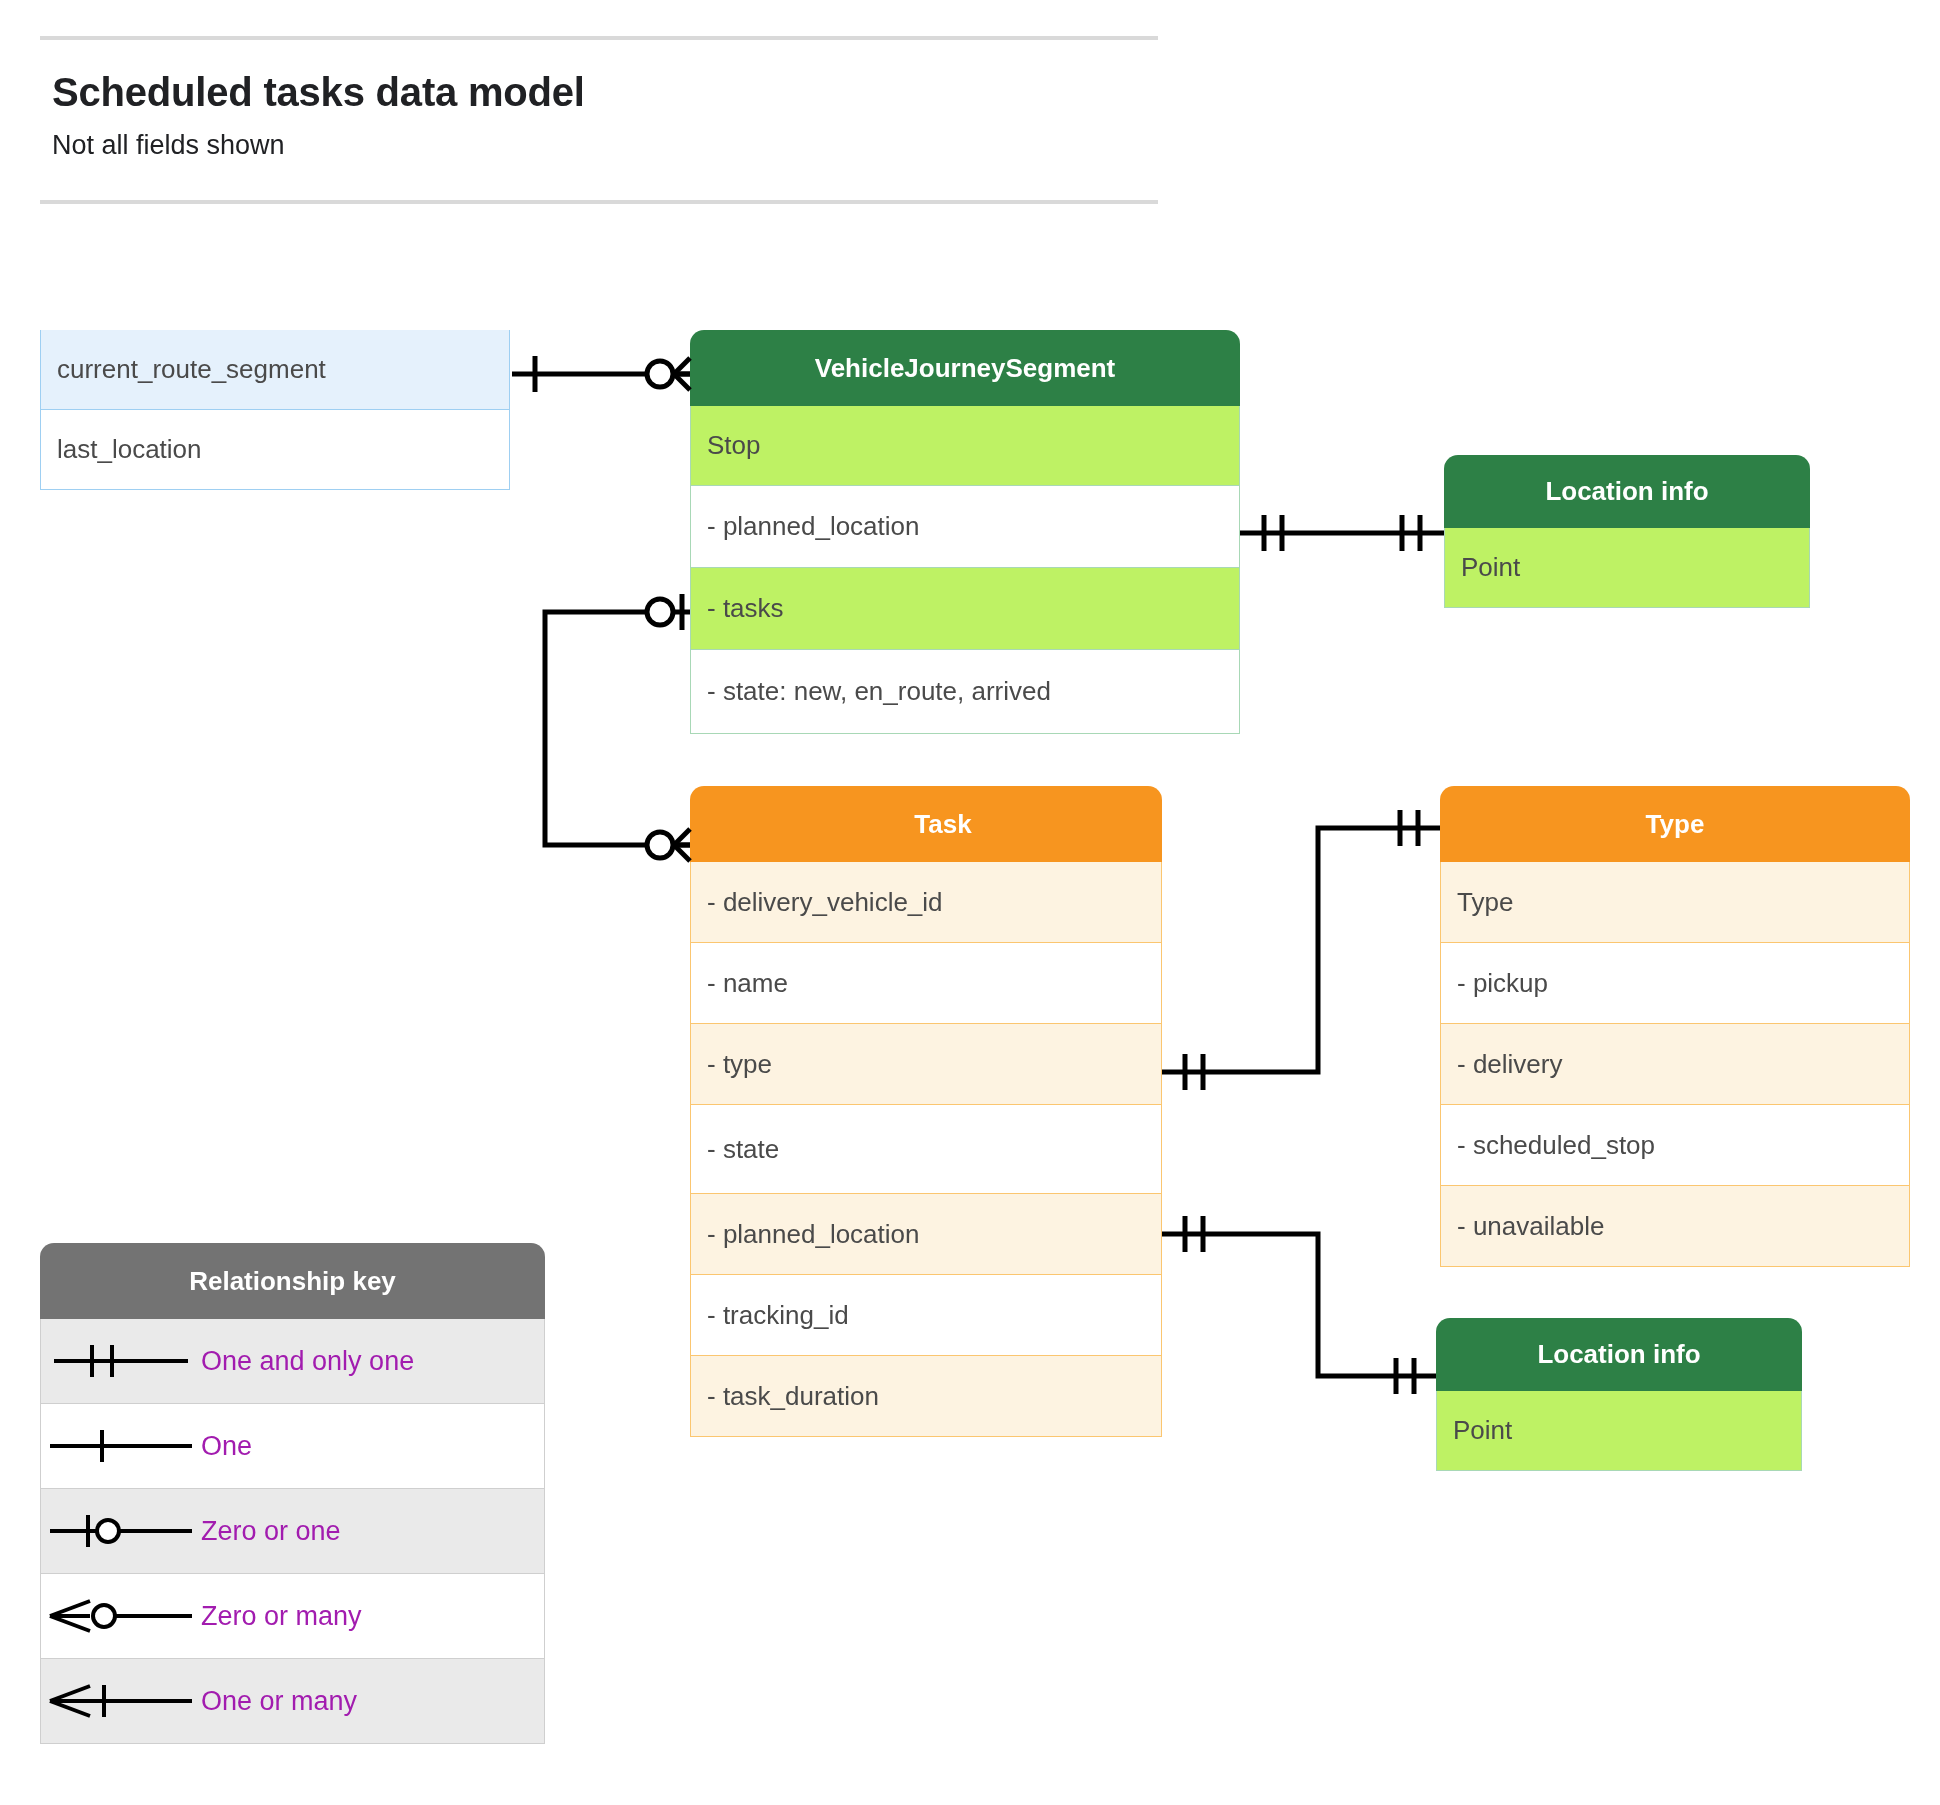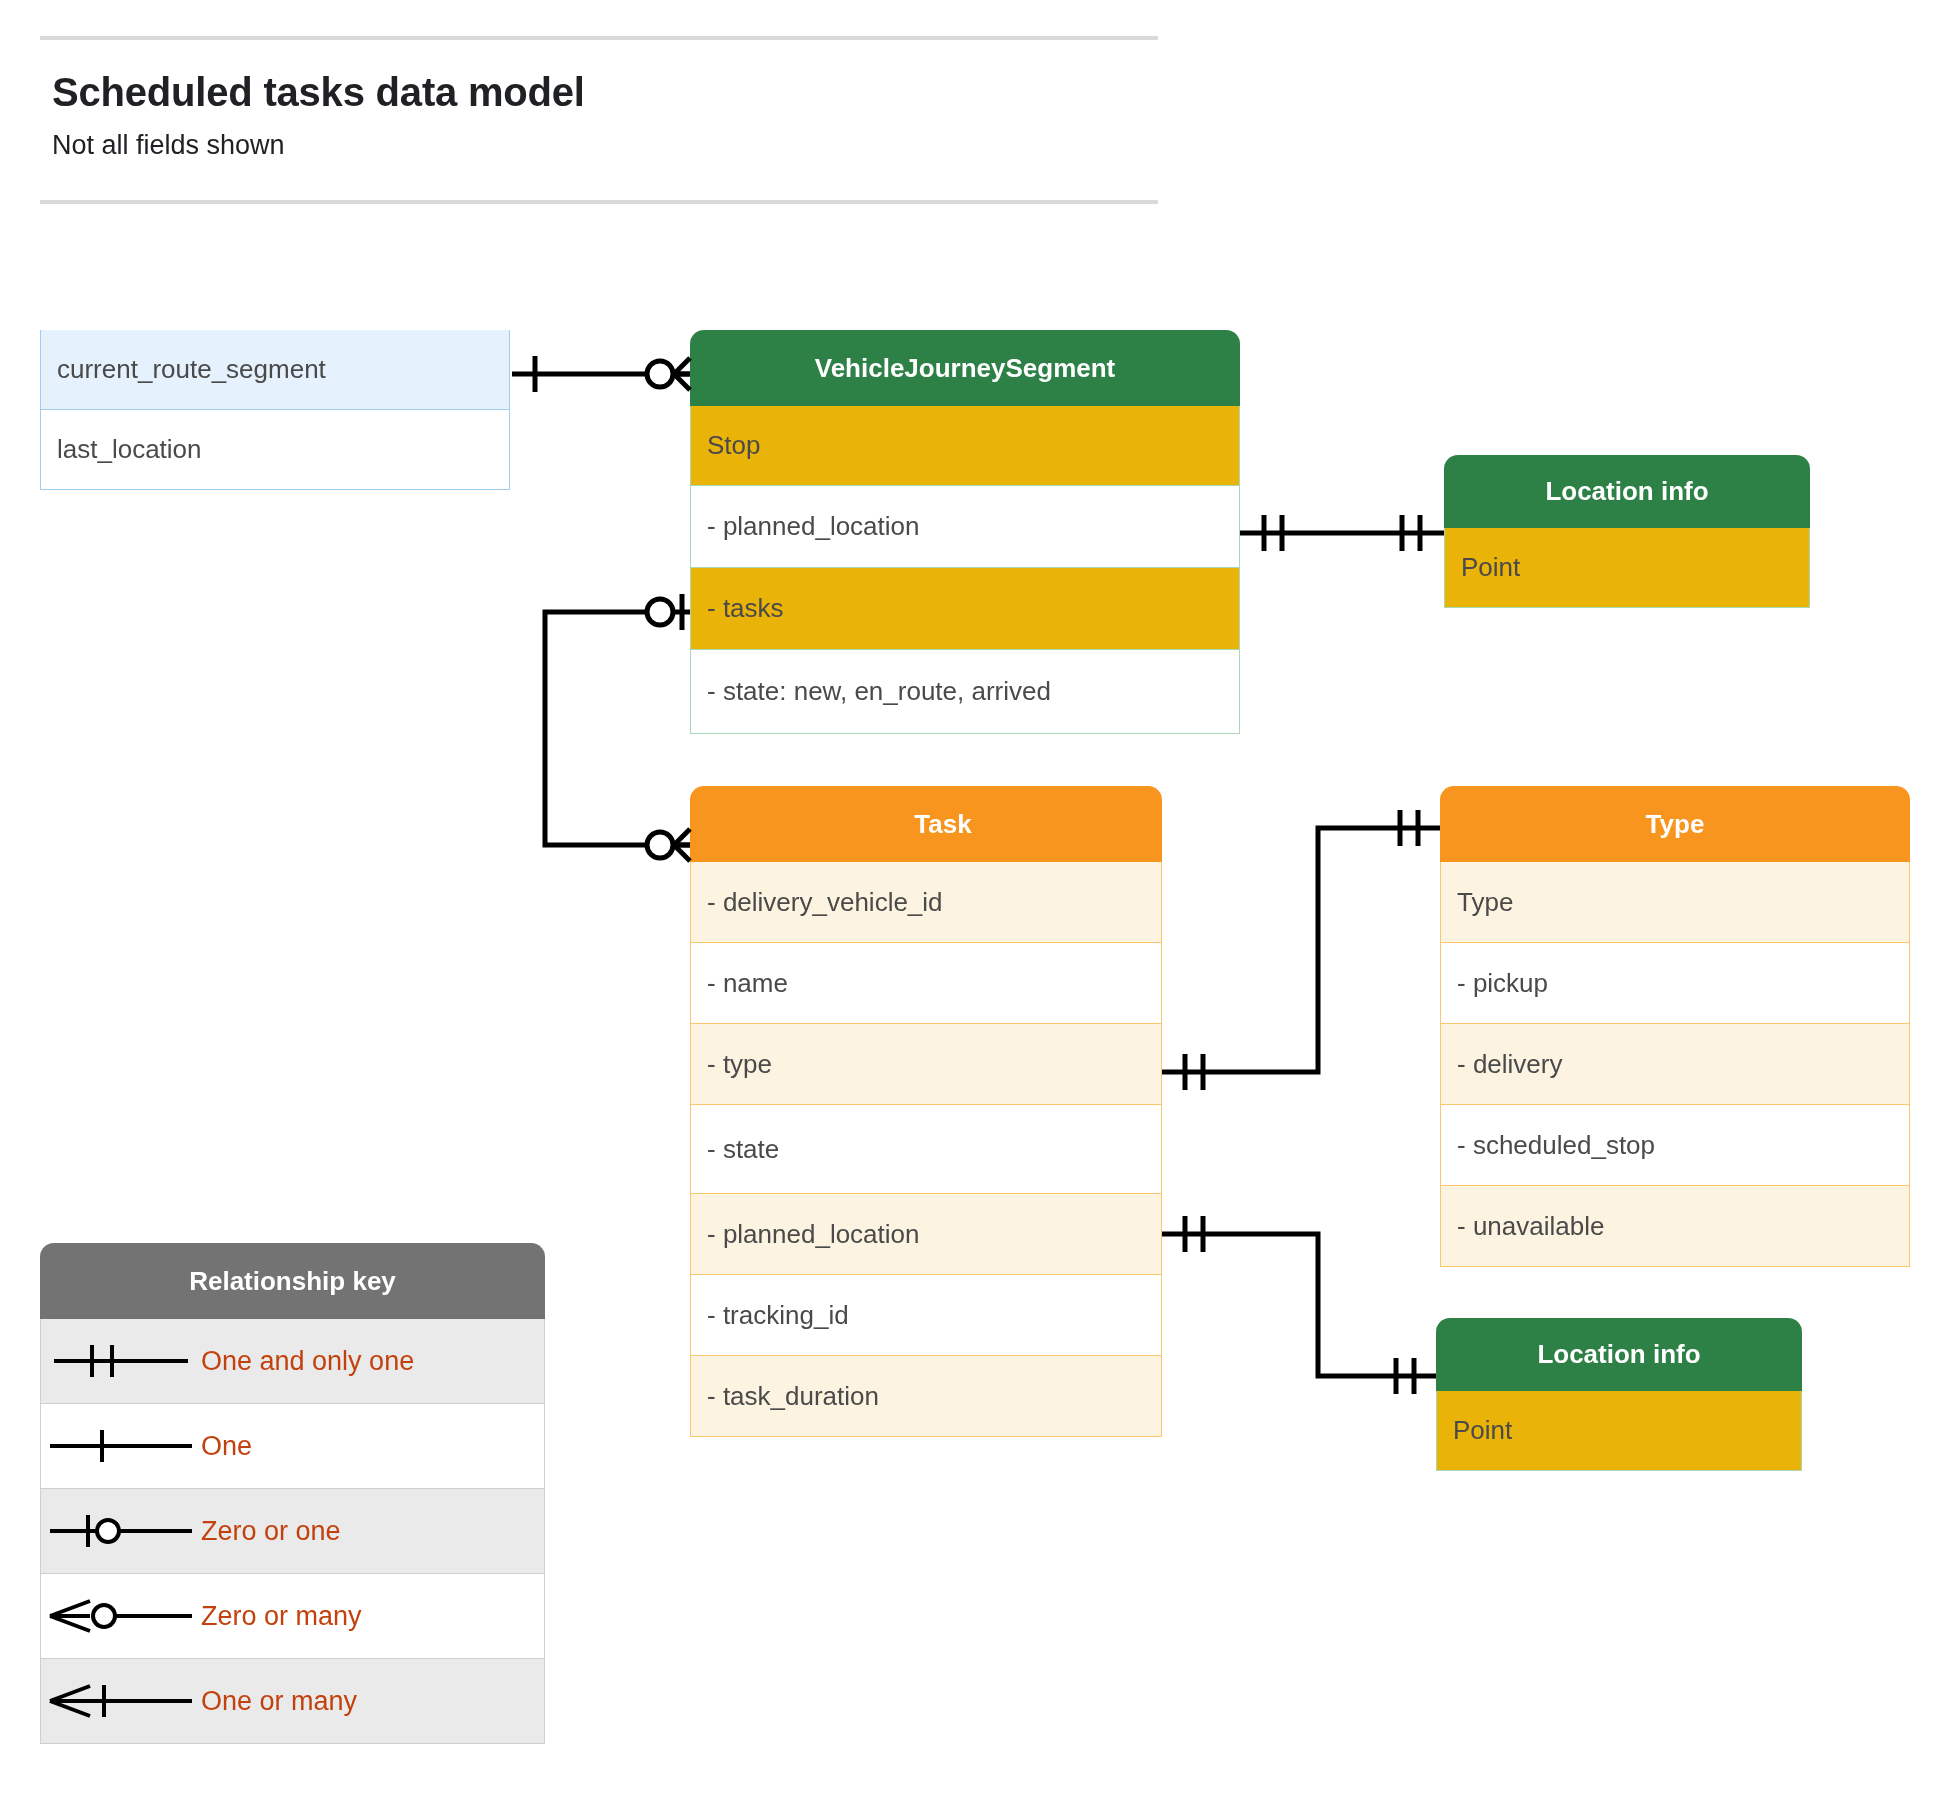--- a/index.html
+++ b/index.html
@@ -87,21 +87,21 @@
   }
   .e-blue .entity-row.alt { background: #e5f1fc; }
 
   
   .e-green .entity-header { background: #2d8046; }
   .e-green .entity-row {
     border: 1px solid #a8d8b6;
     border-top: none;
     background: #ffffff;
   }
-  .e-green .entity-row.alt { background: #eab308; }
+  .e-green .entity-row.alt { background: #bef264; }
 
   
   .e-orange .entity-header { background: #f7951f; }
   .e-orange .entity-row {
     border: 1px solid #fbc670;
     border-top: none;
     background: #ffffff;
   }
   .e-orange .entity-row.alt { background: #fdf3e1; }
 
@@ -122,21 +122,21 @@
   }
   .legend-sym {
     width: 160px;
     flex: 0 0 160px;
     display: flex;
     align-items: center;
     justify-content: center;
   }
   .legend-label {
     font-size: 27px;
-    color: #c2410c;
+    color: #a21caf;
     white-space: nowrap;
   }
 
   
   #connectors {
     position: absolute;
     left: 0;
     top: 0;
     width: 1940px;
     height: 1805px;

